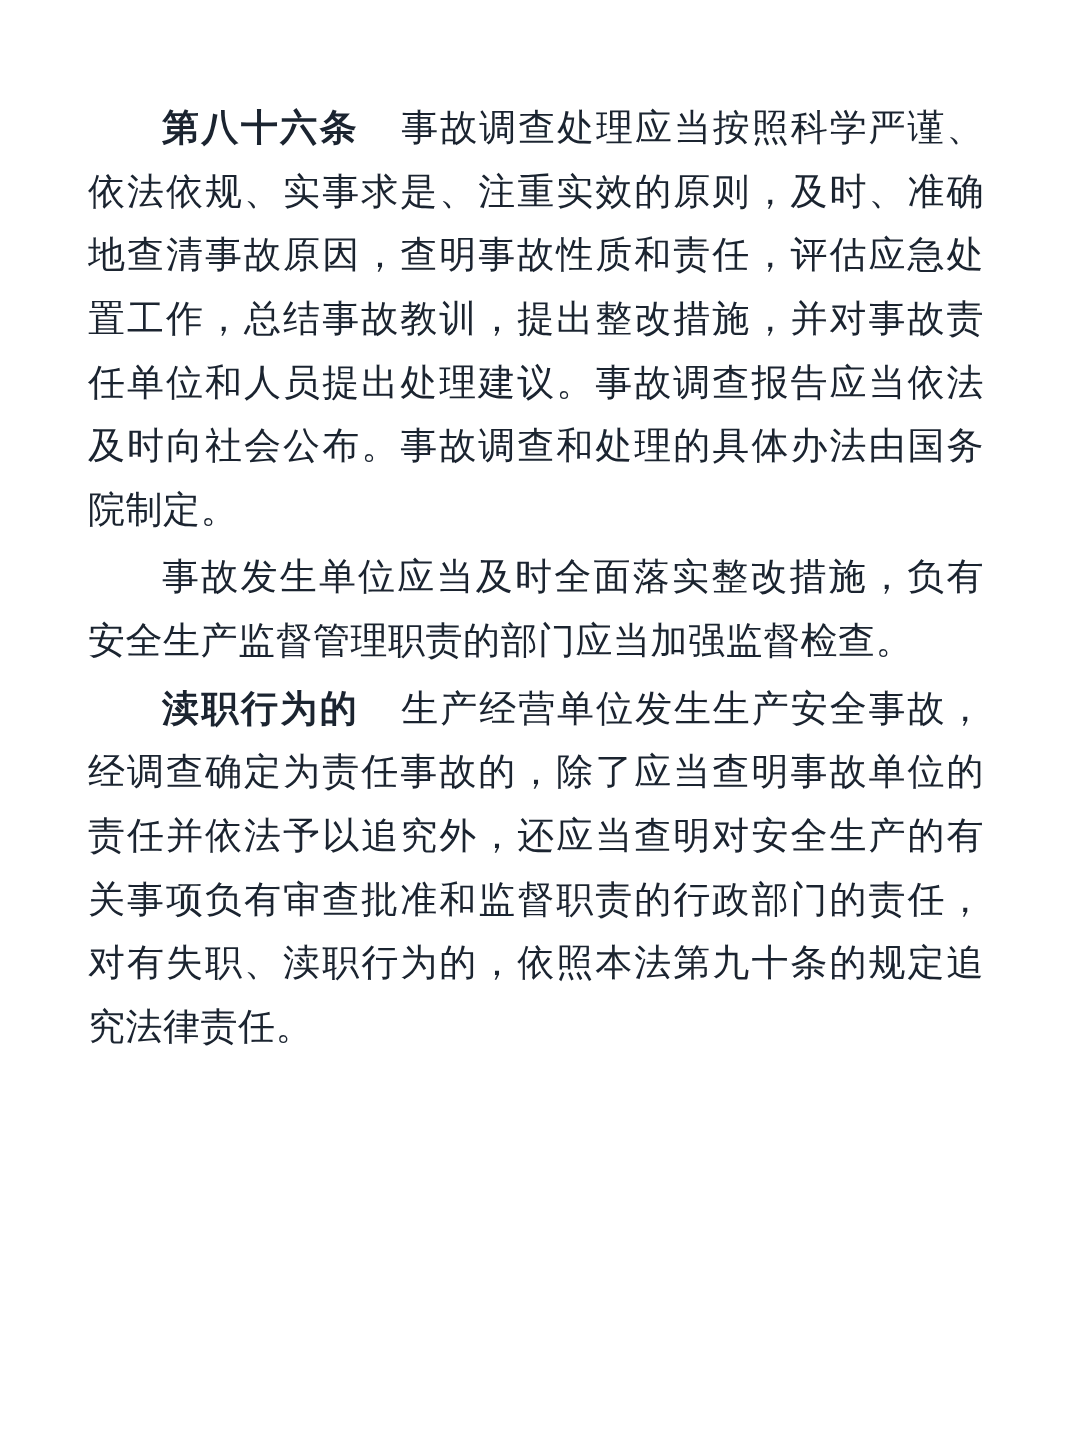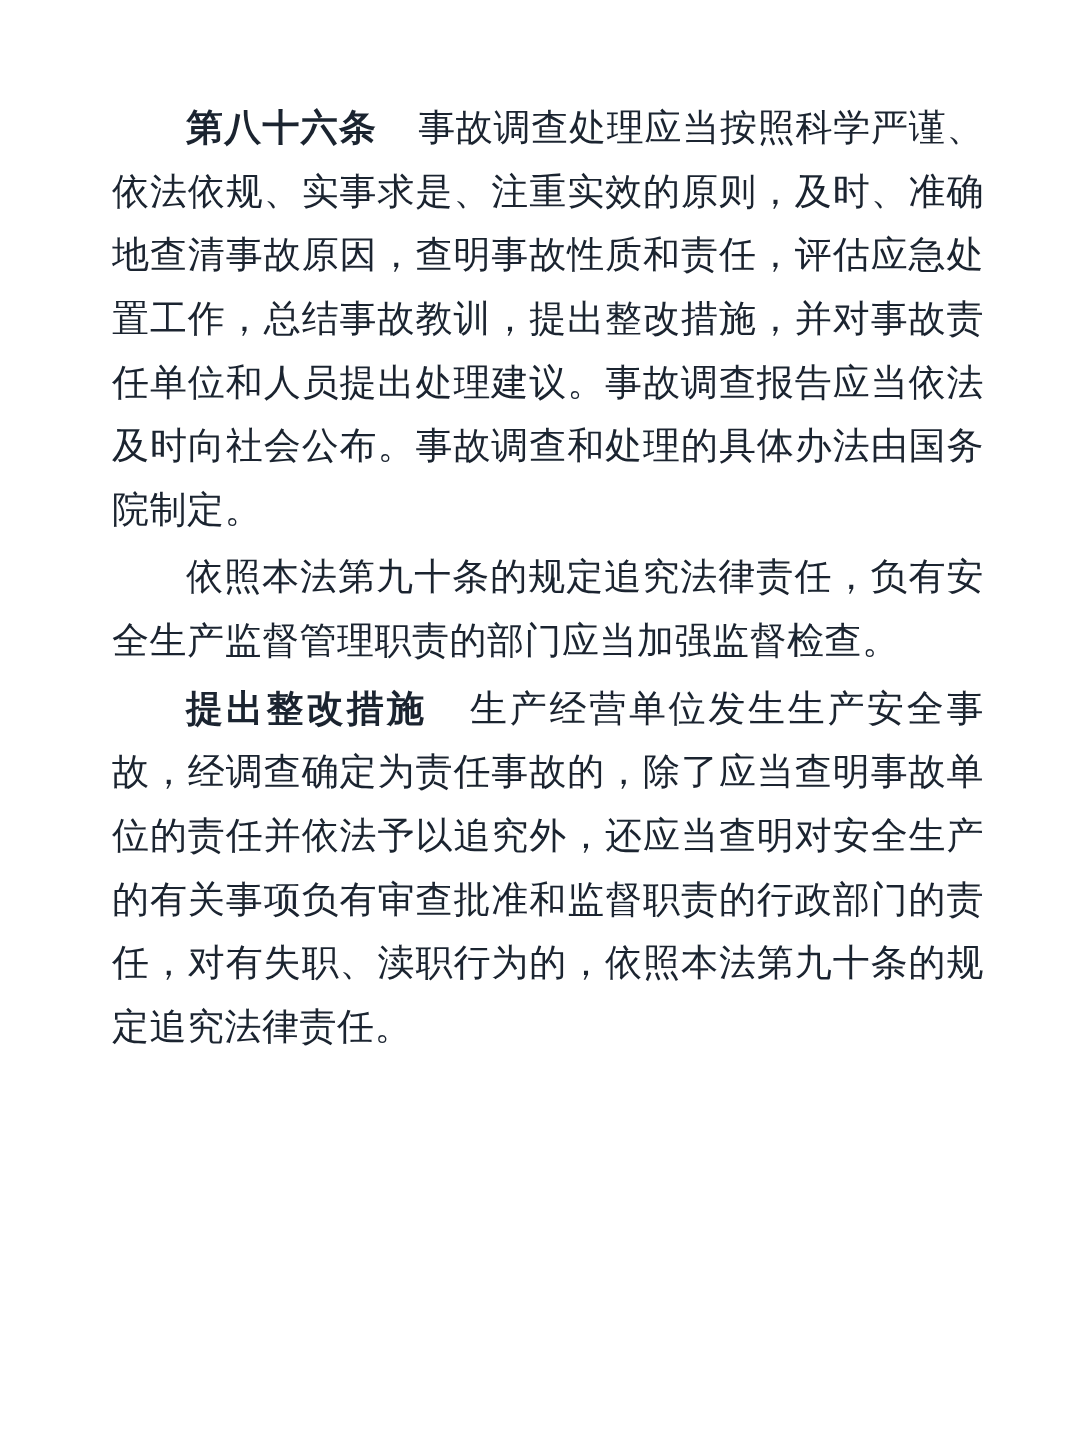--- a/index.html
+++ b/index.html
@@ -12,21 +12,21 @@
     height: 1448px;
     overflow: hidden;
     font-family: "DejaVu Serif", "Liberation Serif", serif;
     color: #1b2430;
   }
   .page {
     position: relative;
     width: 1080px;
     height: 1448px;
     box-sizing: border-box;
-    padding: 96px 96px 0 112px;
+    padding: 96px 96px 0 88px;
     background: #ffffff;
   }
   .body-text {
     font-size: 37px;
     line-height: 1.72;
     letter-spacing: 0.5px;
     text-align: justify;
     text-justify: inter-ideograph;
     color: #1b2430;
   }
@@ -48,19 +48,19 @@
   }
 </style>
 </head>
 <body>
 
 <div class="page">
   <div class="body-text clipped">
 
     <p class="para"><span class="article-no">第八十六条</span><span class="gap-after-no"></span><span>事故调查处理应当按照科学严谨、依法依规、实事求是、注重实效的原则，及时、准确地查清事故原因，查明事故性质和责任，评估应急处置工作，总结事故教训，提出整改措施，并对事故责任单位和人员提出处理建议。事故调查报告应当依法及时向社会公布。事故调查和处理的具体办法由国务院制定。</span></p>
 
-    <p class="para"><span>依照本法第九十条的规定追究法律责任，负有安全生产监督管理职责的部门应当加强监督检查。</span></p>
+    <p class="para"><span>事故发生单位应当及时全面落实整改措施，负有安全生产监督管理职责的部门应当加强监督检查。</span></p>
 
 
-    <p class="para"><span class="article-no">提出整改措施</span><span class="gap-after-no"></span><span>生产经营单位发生生产安全事故，经调查确定为责任事故的，除了应当查明事故单位的责任并依法予以追究外，还应当查明对安全生产的有关事项负有审查批准和监督职责的行政部门的责任，对有失职、渎职行为的，依照本法第九十条的规定追究法律责任。</span></p>
+    <p class="para"><span class="article-no">渎职行为的</span><span class="gap-after-no"></span><span>生产经营单位发生生产安全事故，经调查确定为责任事故的，除了应当查明事故单位的责任并依法予以追究外，还应当查明对安全生产的有关事项负有审查批准和监督职责的行政部门的责任，对有失职、渎职行为的，依照本法第九十条的规定追究法律责任。</span></p>
 
   </div>
 </div>
 
 </body></html>

